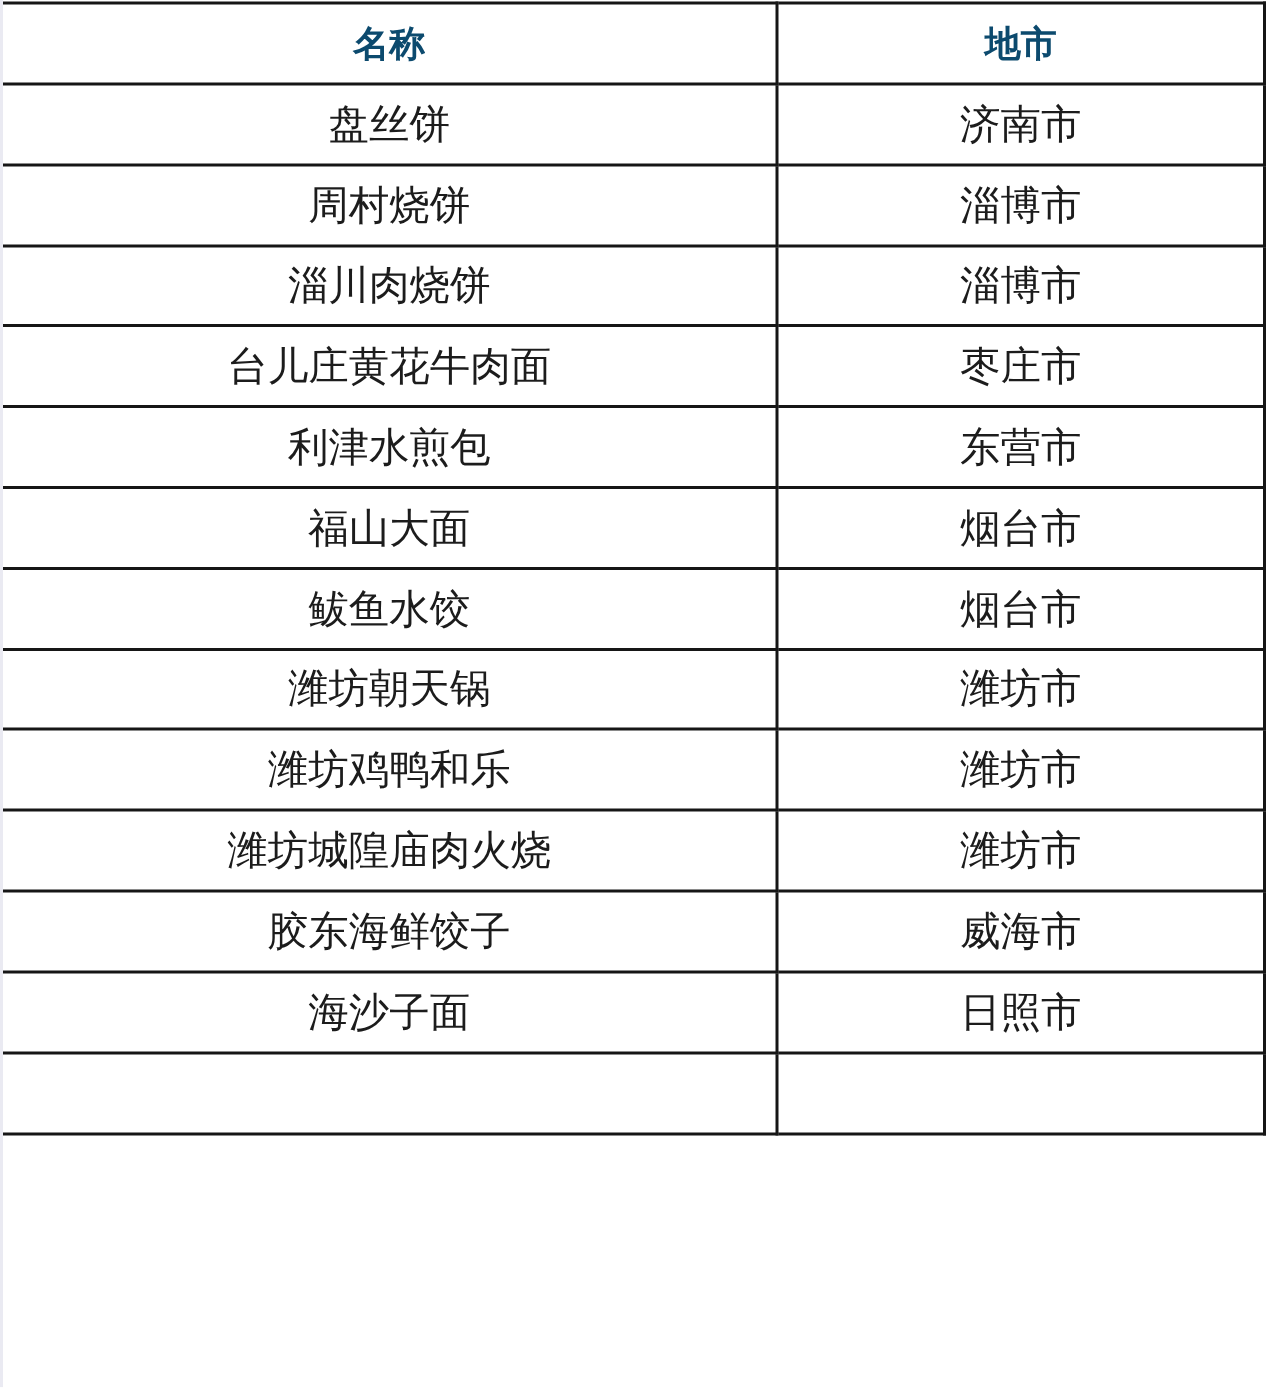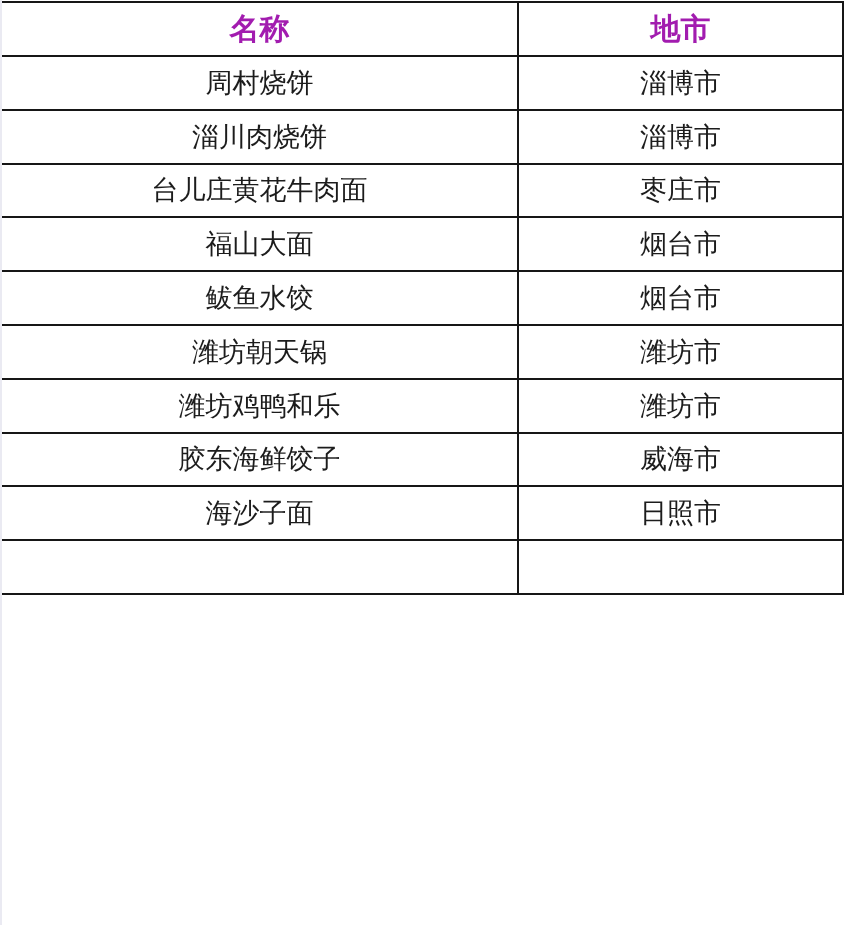--- a/index.html
+++ b/index.html
@@ -42,22 +42,22 @@
     white-space: nowrap;
   }
   
   .food-table tr > *:first-child {
     border-left: none;
   }
   .food-table th {
     height: 52px;
     font-family: "Liberation Sans", "DejaVu Sans", sans-serif;
     font-weight: 600;
-    font-size: 30px;
-    color: #a21caf;
+    font-size: 24px;
+    color: #0c4a6e;
   }
   .food-table td {
     height: 51.8px;
     font-family: "Liberation Serif", "DejaVu Serif", serif;
     font-weight: 400;
     font-size: 27px;
     color: #1c1c1c;
   }
   
   .food-table tr.partial-row td {
@@ -76,45 +76,57 @@
       <col style="width:325px">
     </colgroup>
     <thead>
       <tr>
         <th>名称</th>
         <th>地市</th>
       </tr>
     </thead>
     <tbody>
         <tr>
+          <td>盘丝饼</td>
+          <td>济南市</td>
+        </tr>
+        <tr>
           <td>周村烧饼</td>
           <td>淄博市</td>
         </tr>
         <tr>
           <td>淄川肉烧饼</td>
           <td>淄博市</td>
         </tr>
         <tr>
           <td>台儿庄黄花牛肉面</td>
           <td>枣庄市</td>
+        </tr>
+        <tr>
+          <td>利津水煎包</td>
+          <td>东营市</td>
         </tr>
         <tr>
           <td>福山大面</td>
           <td>烟台市</td>
         </tr>
         <tr>
           <td>鲅鱼水饺</td>
           <td>烟台市</td>
         </tr>
         <tr>
           <td>潍坊朝天锅</td>
           <td>潍坊市</td>
         </tr>
         <tr>
           <td>潍坊鸡鸭和乐</td>
+          <td>潍坊市</td>
+        </tr>
+        <tr>
+          <td>潍坊城隍庙肉火烧</td>
           <td>潍坊市</td>
         </tr>
         <tr>
           <td>胶东海鲜饺子</td>
           <td>威海市</td>
         </tr>
         <tr>
           <td>海沙子面</td>
           <td>日照市</td>
         </tr>

